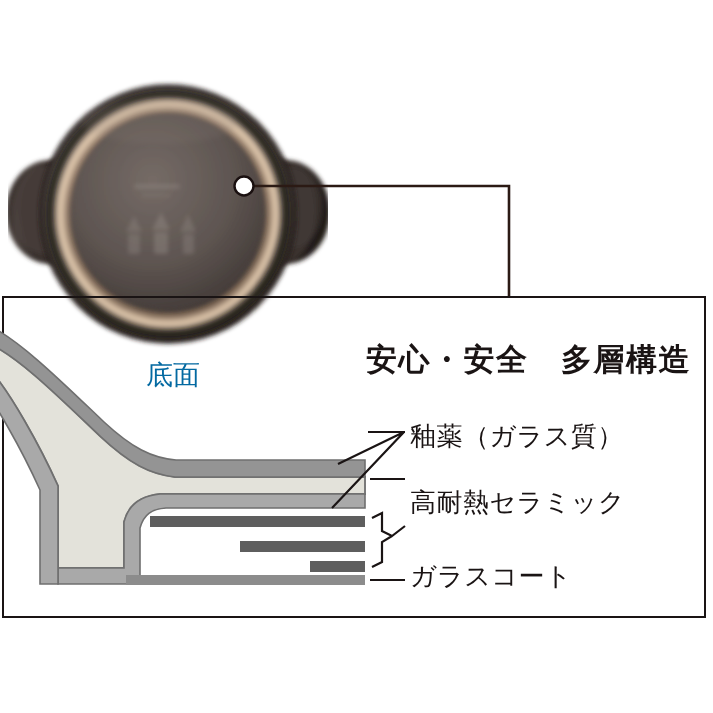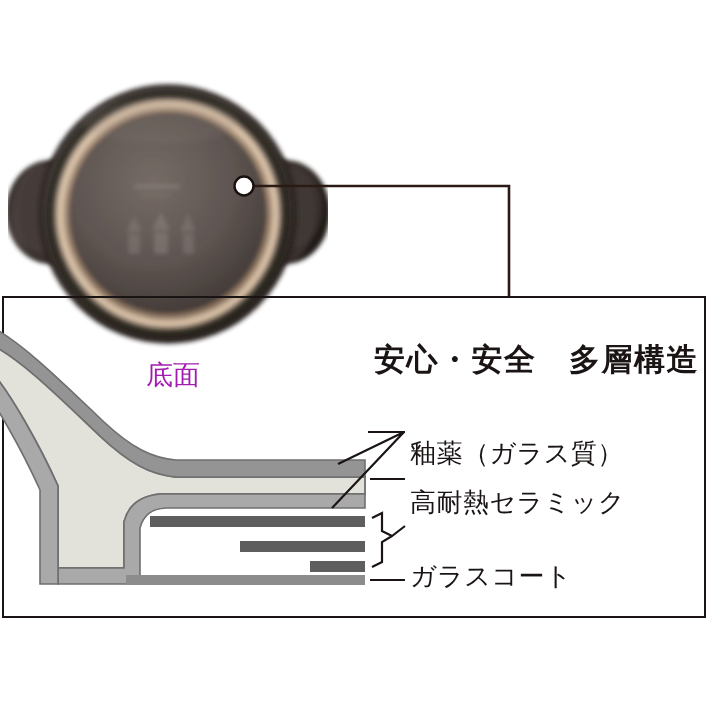--- a/index.html
+++ b/index.html
@@ -21,37 +21,37 @@
     position:absolute;left:2px;top:296px;width:704px;height:322px;
     border:2px solid #1a1414;background:transparent;box-sizing:border-box;
   }
 
   
   #cross-svg{position:absolute;left:0px;top:296px;width:713px;height:322px;}
 
   
   #bottom-label{
     position:absolute;left:146px;top:360px;
-    font-size:27px;line-height:30px;color:#a21caf;letter-spacing:0px;
+    font-size:27px;line-height:30px;color:#0369a1;letter-spacing:0px;
     font-family:"DejaVu Sans","Liberation Sans",sans-serif;font-weight:400;
   }
   #section-title{
-    position:absolute;left:374px;top:341px;
+    position:absolute;left:366px;top:341px;
     font-size:31px;line-height:36px;color:#1a1414;font-weight:700;
     letter-spacing:1.5px;
     font-family:"DejaVu Sans","Liberation Sans",sans-serif;
     white-space:nowrap;
   }
   .layer-label{
     position:absolute;left:410px;
     font-size:26px;line-height:28px;color:#1a1414;font-weight:400;
     white-space:nowrap;letter-spacing:0.5px;
     font-family:"DejaVu Sans","Liberation Sans",sans-serif;
   }
-  #lbl-0{top:439px;}
+  #lbl-0{top:422px;}
   #lbl-1{top:488px;}
   #lbl-2{top:515px;}
   #lbl-3{top:562px;}
 </style>
 </head>
 <body>
 
 <div id="stage">
 
   <div id="photo-wrap">

